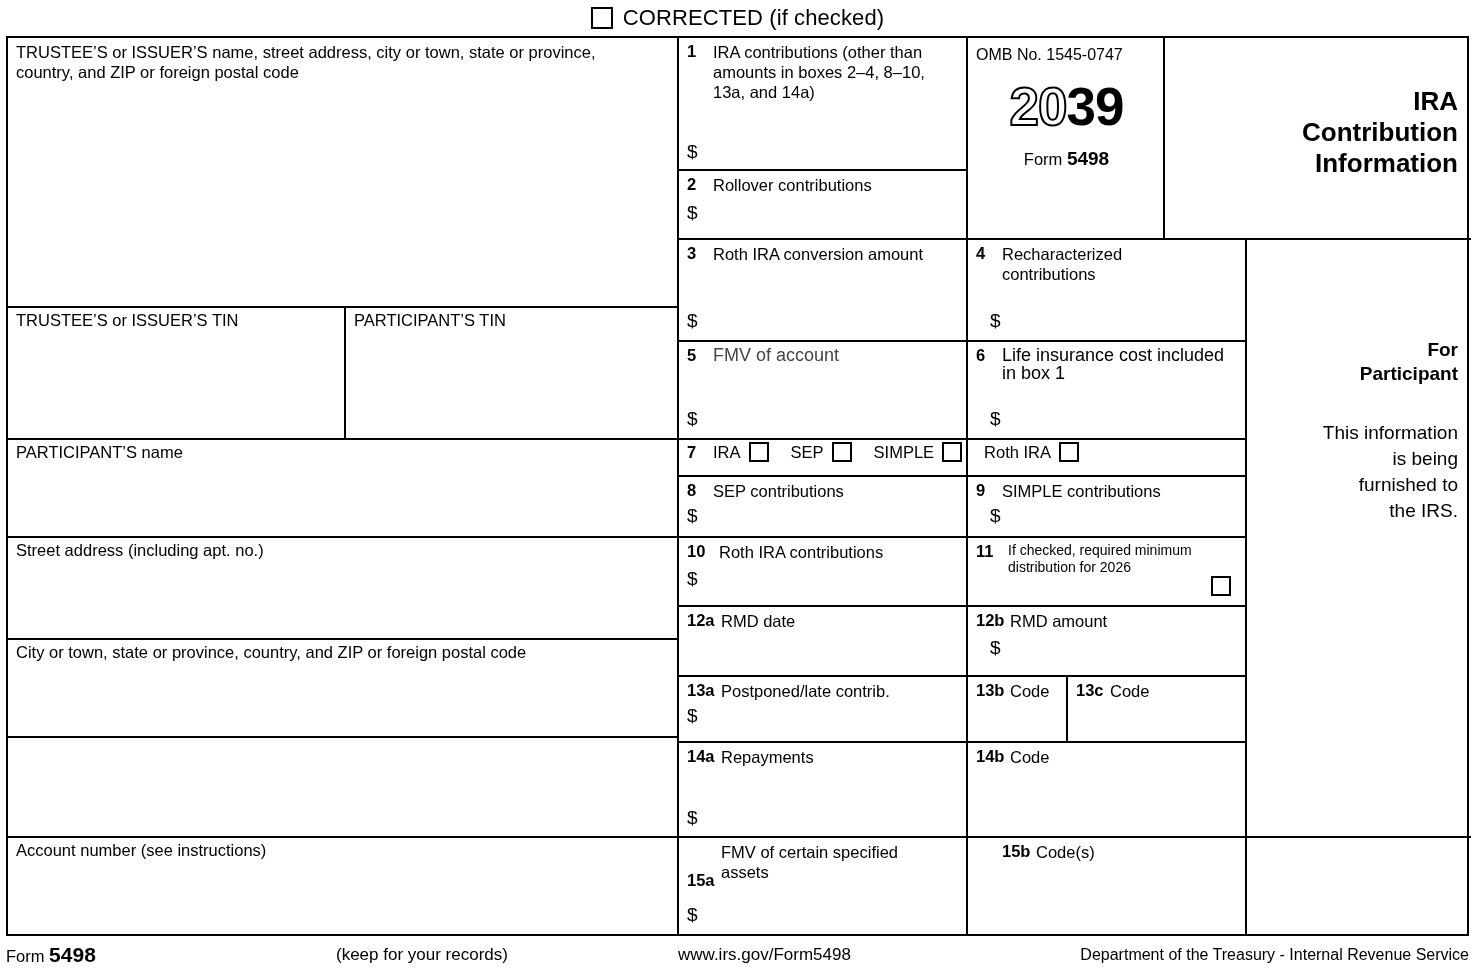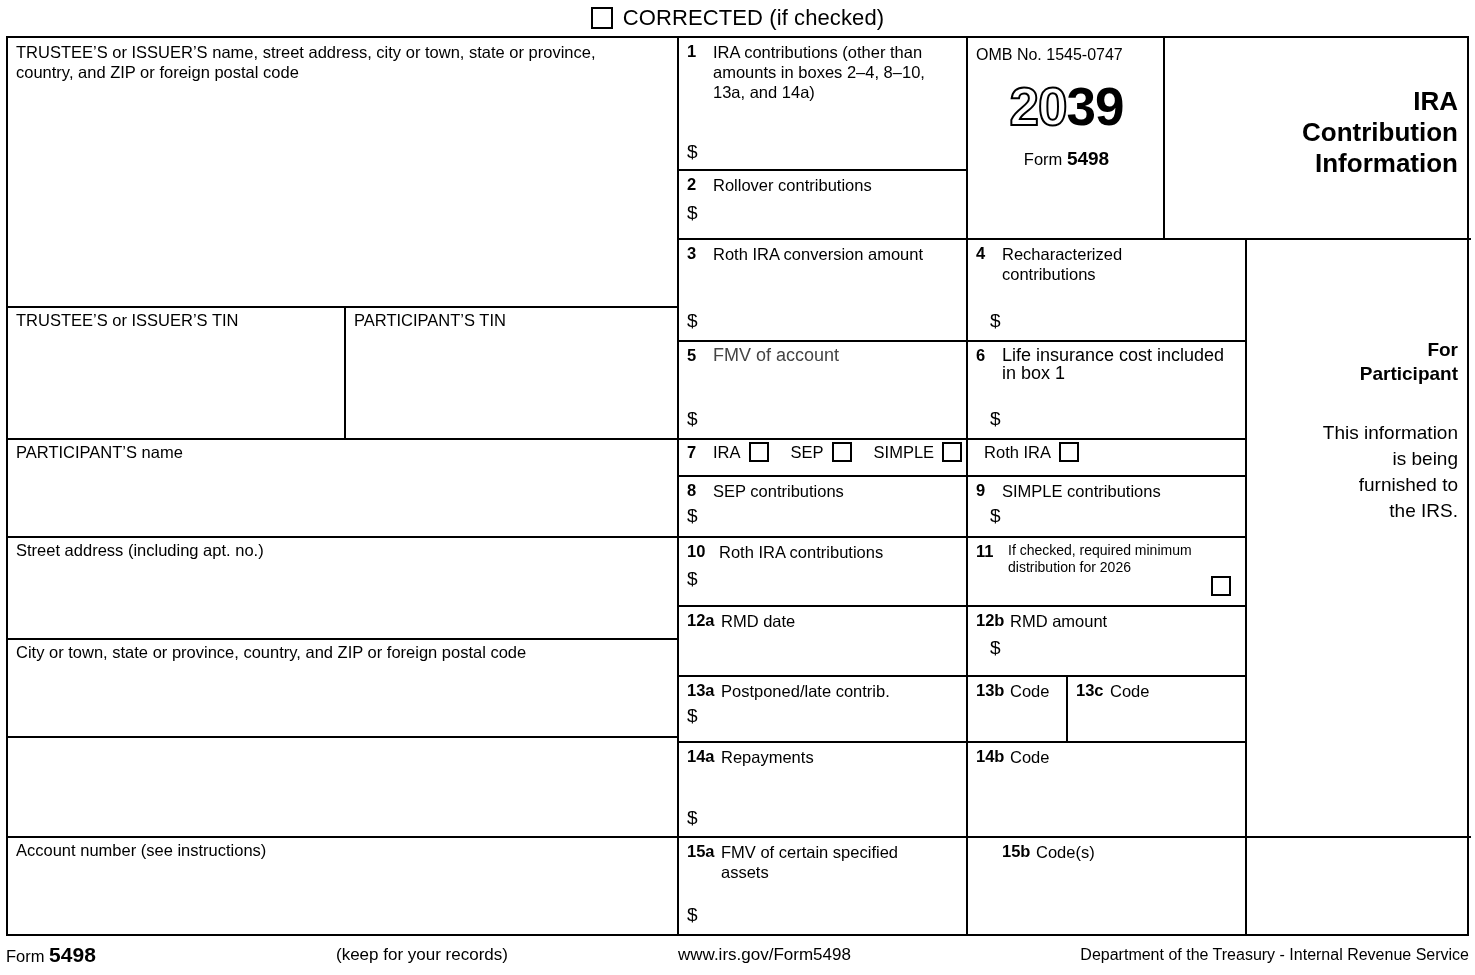--- a/index.html
+++ b/index.html
@@ -370,21 +370,21 @@
 
     <div class="cell" style="left:960px; top:705px; width:277px; height:93px;">
       <div style="display:flex;">
         <span class="boxnum" style="min-width:34px;">14b</span>
         <span class="lbl">Code</span>
       </div>
     </div>
 
     <div class="cell" style="left:671px; top:800px; width:287px; height:96px;">
       <div style="display:flex;">
-        <span class="boxnum" style="min-width:34px;">15a</span>
+        <span class="boxnum" style="min-width:34px;margin-top:29px;">15a</span>
         <span class="lbl" style="width:220px;">FMV of certain specified assets</span>
       </div>
       <span class="dollar" style="left:8px; top:66px;">$</span>
     </div>
 
     <div class="cell" style="left:960px; top:800px; width:277px; height:96px;padding-left:34px;">
       <div style="display:flex;">
         <span class="boxnum" style="min-width:34px;">15b</span>
         <span class="lbl">Code(s)</span>
       </div>

